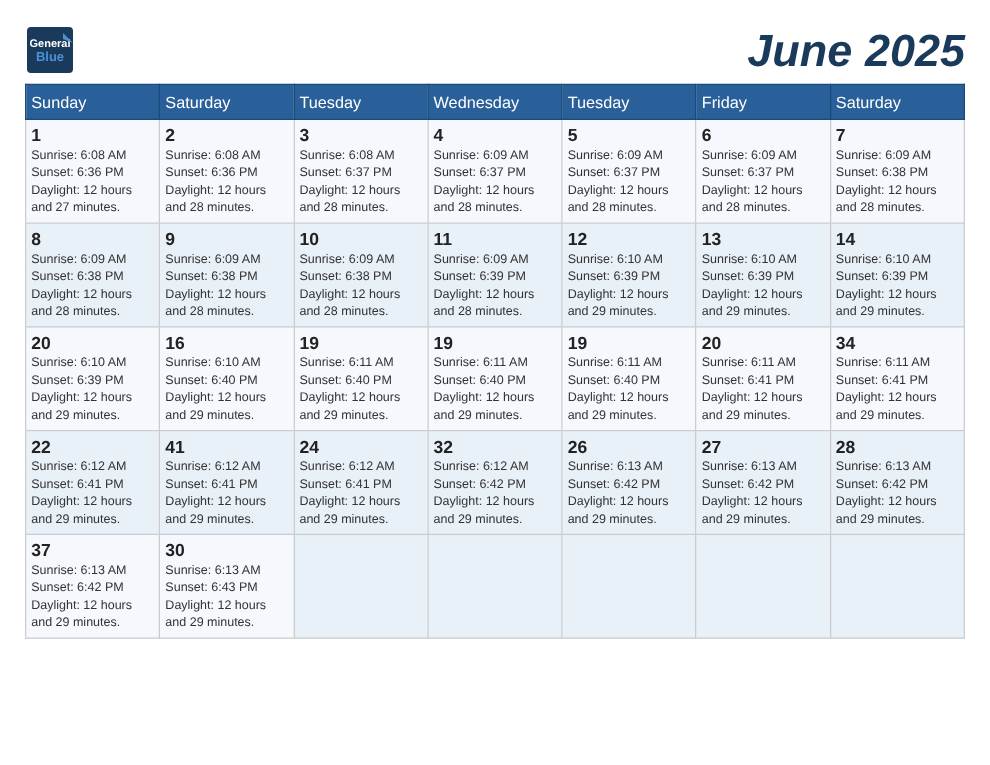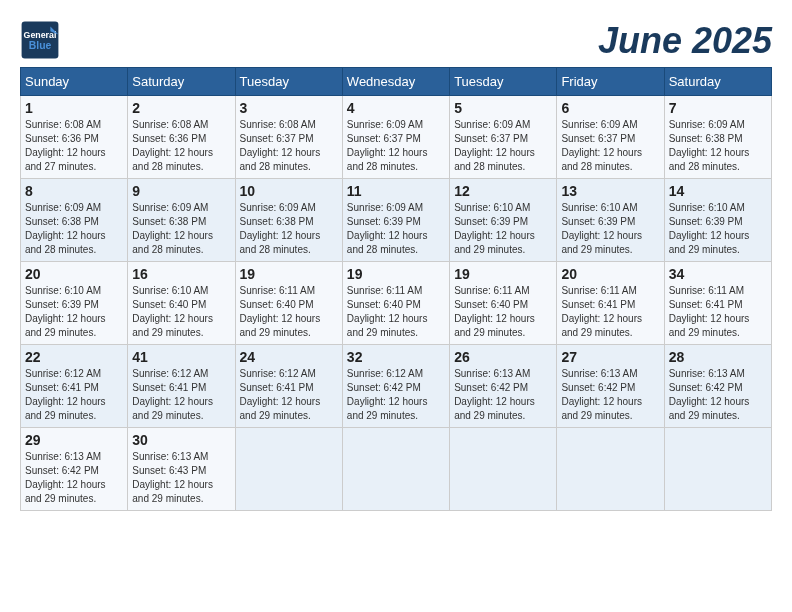--- a/index.html
+++ b/index.html
@@ -338,21 +338,21 @@
         <span class="day-number">28</span>
         <div class="day-detail">
           Sunrise: 6:13 AM<br>
           Sunset: 6:42 PM<br>
           Daylight: 12 hours<br>and 29 minutes.
         </div>
       </td>
       </tr>
       <tr>
         <td>
-        <span class="day-number">29</span>
+        <span class="day-number">37</span>
         <div class="day-detail">
           Sunrise: 6:13 AM<br>
           Sunset: 6:42 PM<br>
           Daylight: 12 hours<br>and 29 minutes.
         </div>
       </td>
         <td>
         <span class="day-number">30</span>
         <div class="day-detail">
           Sunrise: 6:13 AM<br>

